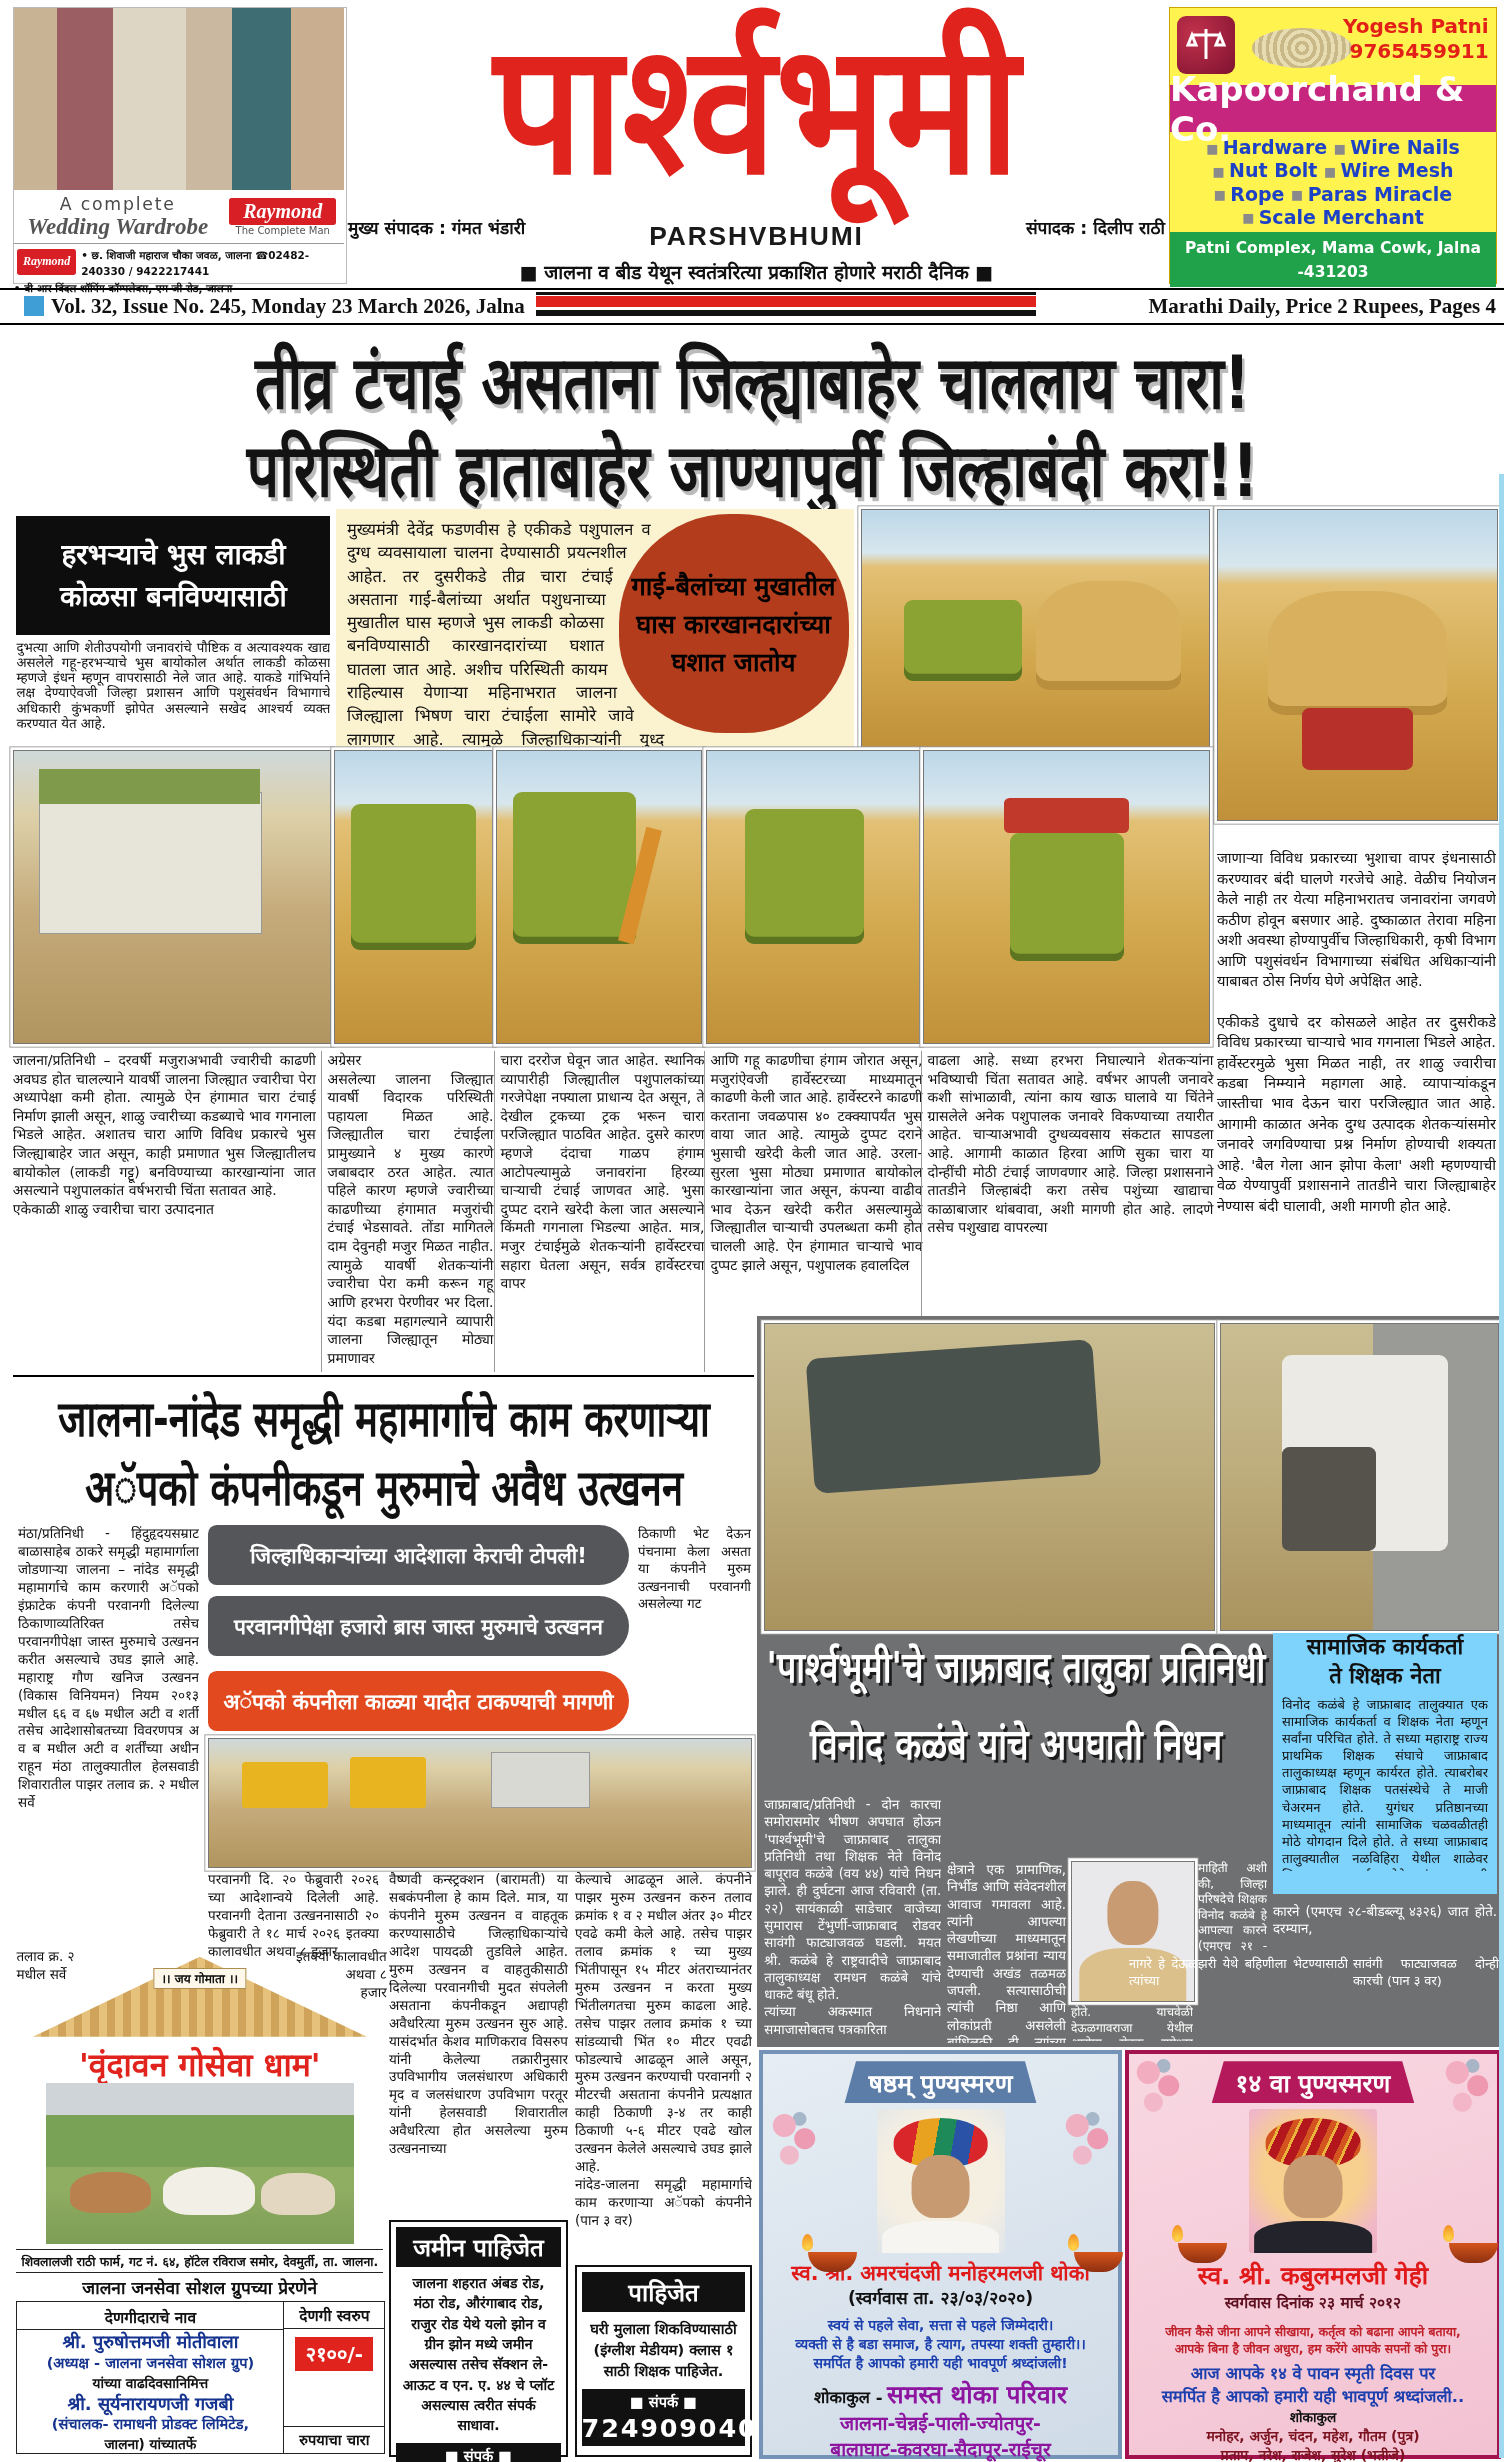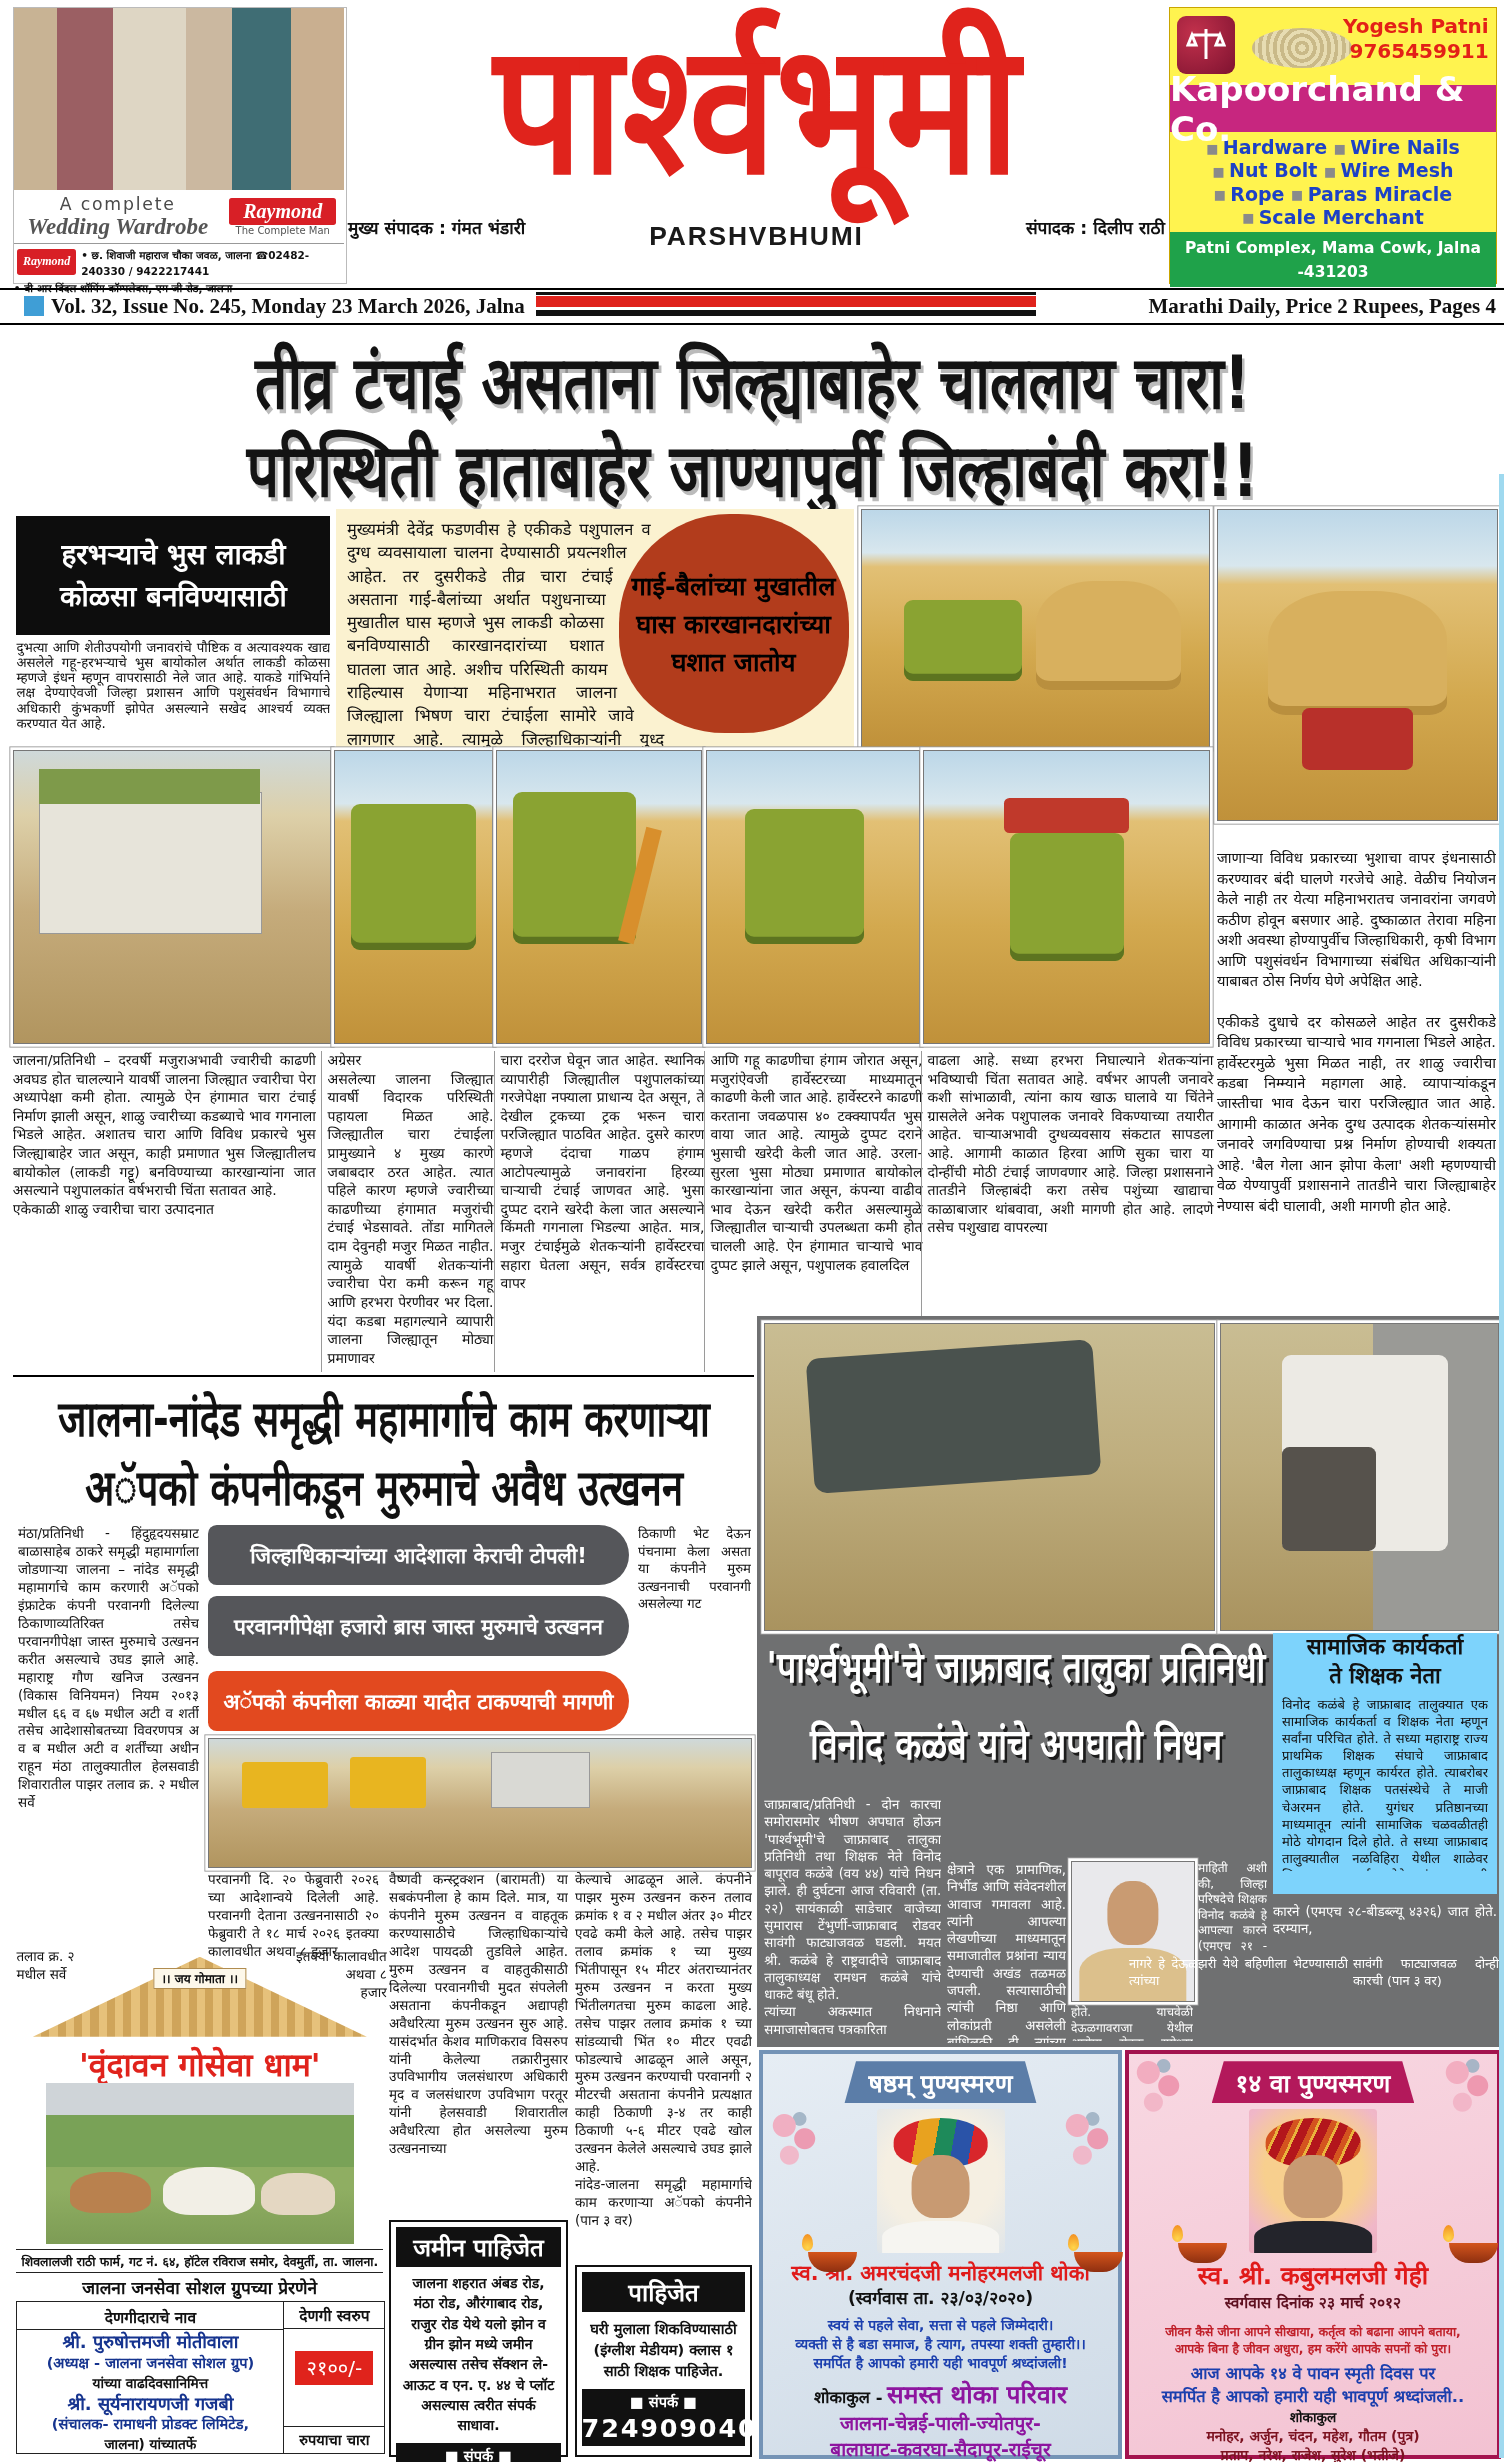--- a/index.html
+++ b/index.html
@@ -128,21 +128,21 @@
   #go-photo i.c2{left:38%;top:52%;width:30%;height:30%;background:#f2efe6;border-radius:45% 45% 30% 30%}
   #go-photo i.c3{left:70%;top:56%;width:24%;height:26%;background:#e4d7c2;border-radius:45% 45% 30% 30%}
   #go-addr{left:3.6px;top:305px;width:367px;border-top:1.8px solid #222;border-bottom:1.8px solid #222;font-size:12.4px;font-weight:bold;text-align:center;padding:2.7px 0}
   #go-sub{left:0;top:332px;width:374px;text-align:center;font-weight:bold;font-size:17.3px}
   #go-table{left:3.6px;top:357px;width:367px;height:151px;border:1.8px solid #222;display:flex}
   #go-left{width:266px;border-right:1.8px solid #222;text-align:center;padding-top:1.8px}
   #go-right{flex:1;text-align:center;position:relative}
   .go-th{font-weight:bold;font-size:15.5px;border-bottom:1.8px solid #222;padding:1.8px 0}
   .go-name{color:#16348f;font-weight:bold;font-size:18px;line-height:1.3}
   .go-plain{font-size:13.7px;font-weight:bold}
-  #go-amt{margin:22px auto 0;background:#e0231c;color:#fff;font-weight:normal;font-size:20px;width:78px;padding:3.6px 0}
+  #go-amt{margin:8px auto 0;background:#e0231c;color:#fff;font-weight:bold;font-size:20px;width:78px;padding:3.6px 0}
   #go-note{position:absolute;bottom:3.6px;left:0;width:100%;font-weight:bold;font-size:14.6px;border-top:1.8px solid #222;padding-top:2.7px}
 
   
   .classified{border:2.7px solid #111;background:#fff;text-align:center;box-sizing:border-box}
   .cl-head{background:#111;color:#fff;font-weight:bold;font-size:27px;margin:4.6px;padding:3.6px 0}
   .cl-body{font-weight:bold;font-size:16px;line-height:1.45;padding:1.8px 9px;text-align:center}
   .cl-contact{background:#111;color:#fff;font-weight:bold;font-size:14.6px;margin:5.5px 4.6px 0;padding:1.8px 0}
   .cl-phone{background:#111;color:#fff;font-weight:bold;font-size:31px;margin:0 4.6px 4.6px;padding:0 0 3.6px;letter-spacing:1.8px}
 
   .vline{border-left:0.9px solid #9a9a9a}
@@ -174,20 +174,21 @@
     </div>
   </div>
 
   <div id="masthead" class="abs">
     <div id="mast-title" class="abs">पार्श्वभूमी</div>
     <div id="mast-eds" class="abs">
       <span>मुख्य संपादक : गंमत भंडारी</span>
       <span>संपादक : दिलीप राठी</span>
     </div>
     <div id="mast-latin" class="abs">PARSHVBHUMI</div>
+    <div id="mast-tag" class="abs">■ जालना व बीड येथून स्वतंत्ररित्या प्रकाशित होणारे मराठी दैनिक ■</div>
   </div>
 
   <div id="ad-kapoor" class="abs">
     <div id="kap-logo" class="abs">
       <svg width="40" height="40" viewBox="0 0 40 40">
           <g stroke="#fff" stroke-width="3" fill="none">
         <line x1="20" y1="4" x2="20" y2="34"></line>
             <line x1="6" y1="10" x2="34" y2="10"></line>
         <path d="M6 10 l-4 10 h8 z"></path>
             <path d="M34 10 l-4 10 h8 z"></path>

